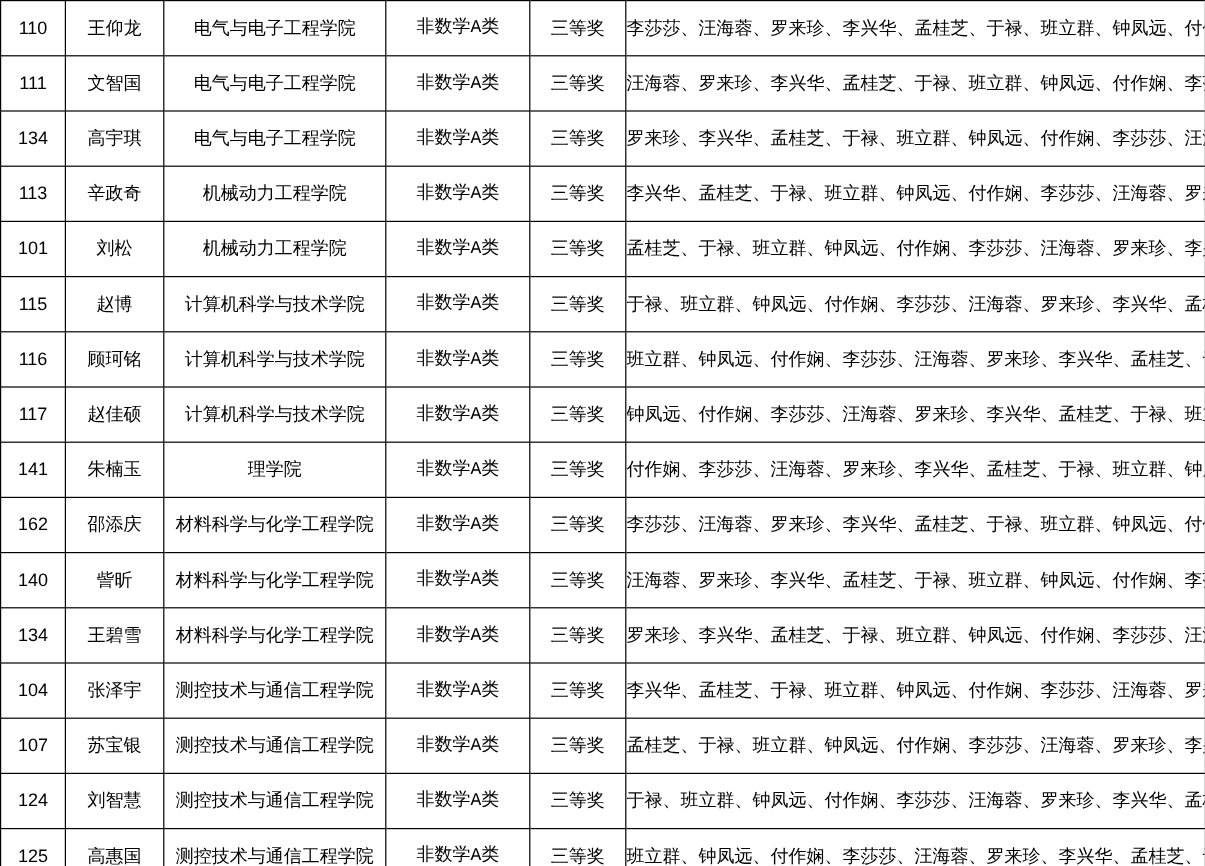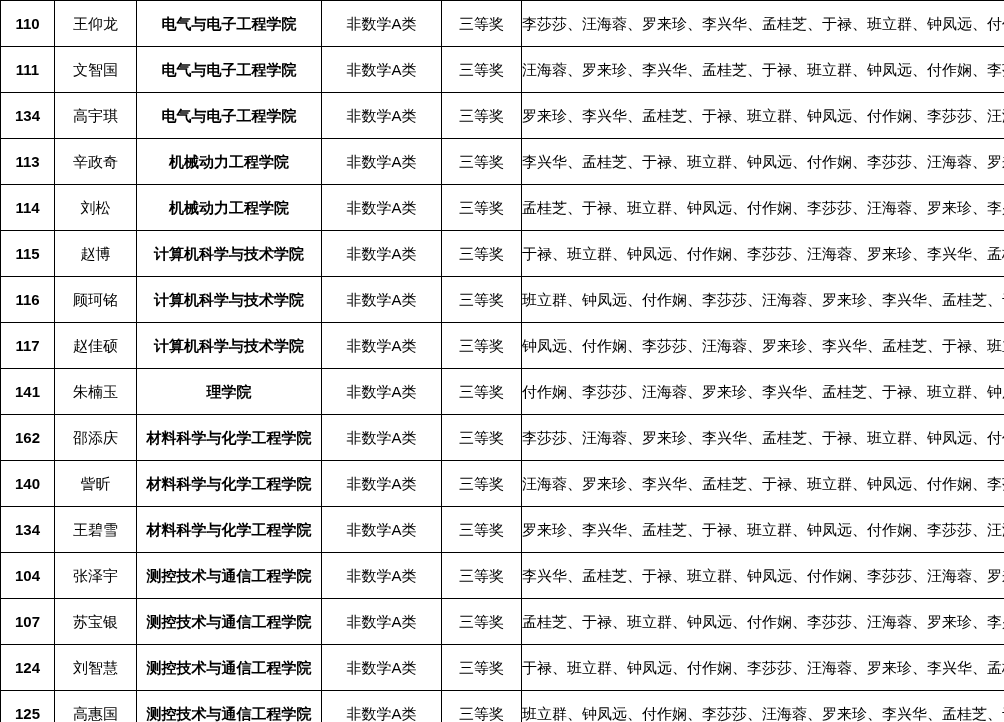--- a/index.html
+++ b/index.html
@@ -31,24 +31,24 @@
     white-space: nowrap;
   }
   
   col.c-num     { width: 54px; }
   col.c-name    { width: 82px; }
   col.c-college { width: 185px; }
   col.c-group   { width: 120px; }
   col.c-award   { width: 80px; }
   col.c-members { width: 483px; }
 
-  td.num     { font-size: 16px; font-weight: bold; }
+  td.num     { font-size: 16px; }
   td.name    { font-size: 16px; }
-  td.college { font-size: 15px; font-weight: bold; }
-  td.group   { font-size: 14px; }
+  td.college { font-size: 15px; }
+  td.group   { font-size: 14px; font-family: Liberation Mono, monospace; }
   td.award   { font-size: 15px; }
   td.members {
     font-size: 14px;
     text-align: left;
     padding-left: 6px;
     padding-right: 2px;
     letter-spacing: 0px;
   }
 </style>
 </head>
@@ -90,21 +90,21 @@
       </tr>
       <tr>
         <td class="num">113</td>
         <td class="name">辛政奇</td>
         <td class="college">机械动力工程学院</td>
         <td class="group">非数学A类</td>
         <td class="award">三等奖</td>
         <td class="members">李兴华、孟桂芝、于禄、班立群、钟凤远、付作娴、李莎莎、汪海蓉、罗来珍</td>
       </tr>
       <tr>
-        <td class="num">114</td>
+        <td class="num">101</td>
         <td class="name">刘松</td>
         <td class="college">机械动力工程学院</td>
         <td class="group">非数学A类</td>
         <td class="award">三等奖</td>
         <td class="members">孟桂芝、于禄、班立群、钟凤远、付作娴、李莎莎、汪海蓉、罗来珍、李兴华</td>
       </tr>
       <tr>
         <td class="num">115</td>
         <td class="name">赵博</td>
         <td class="college">计算机科学与技术学院</td>

